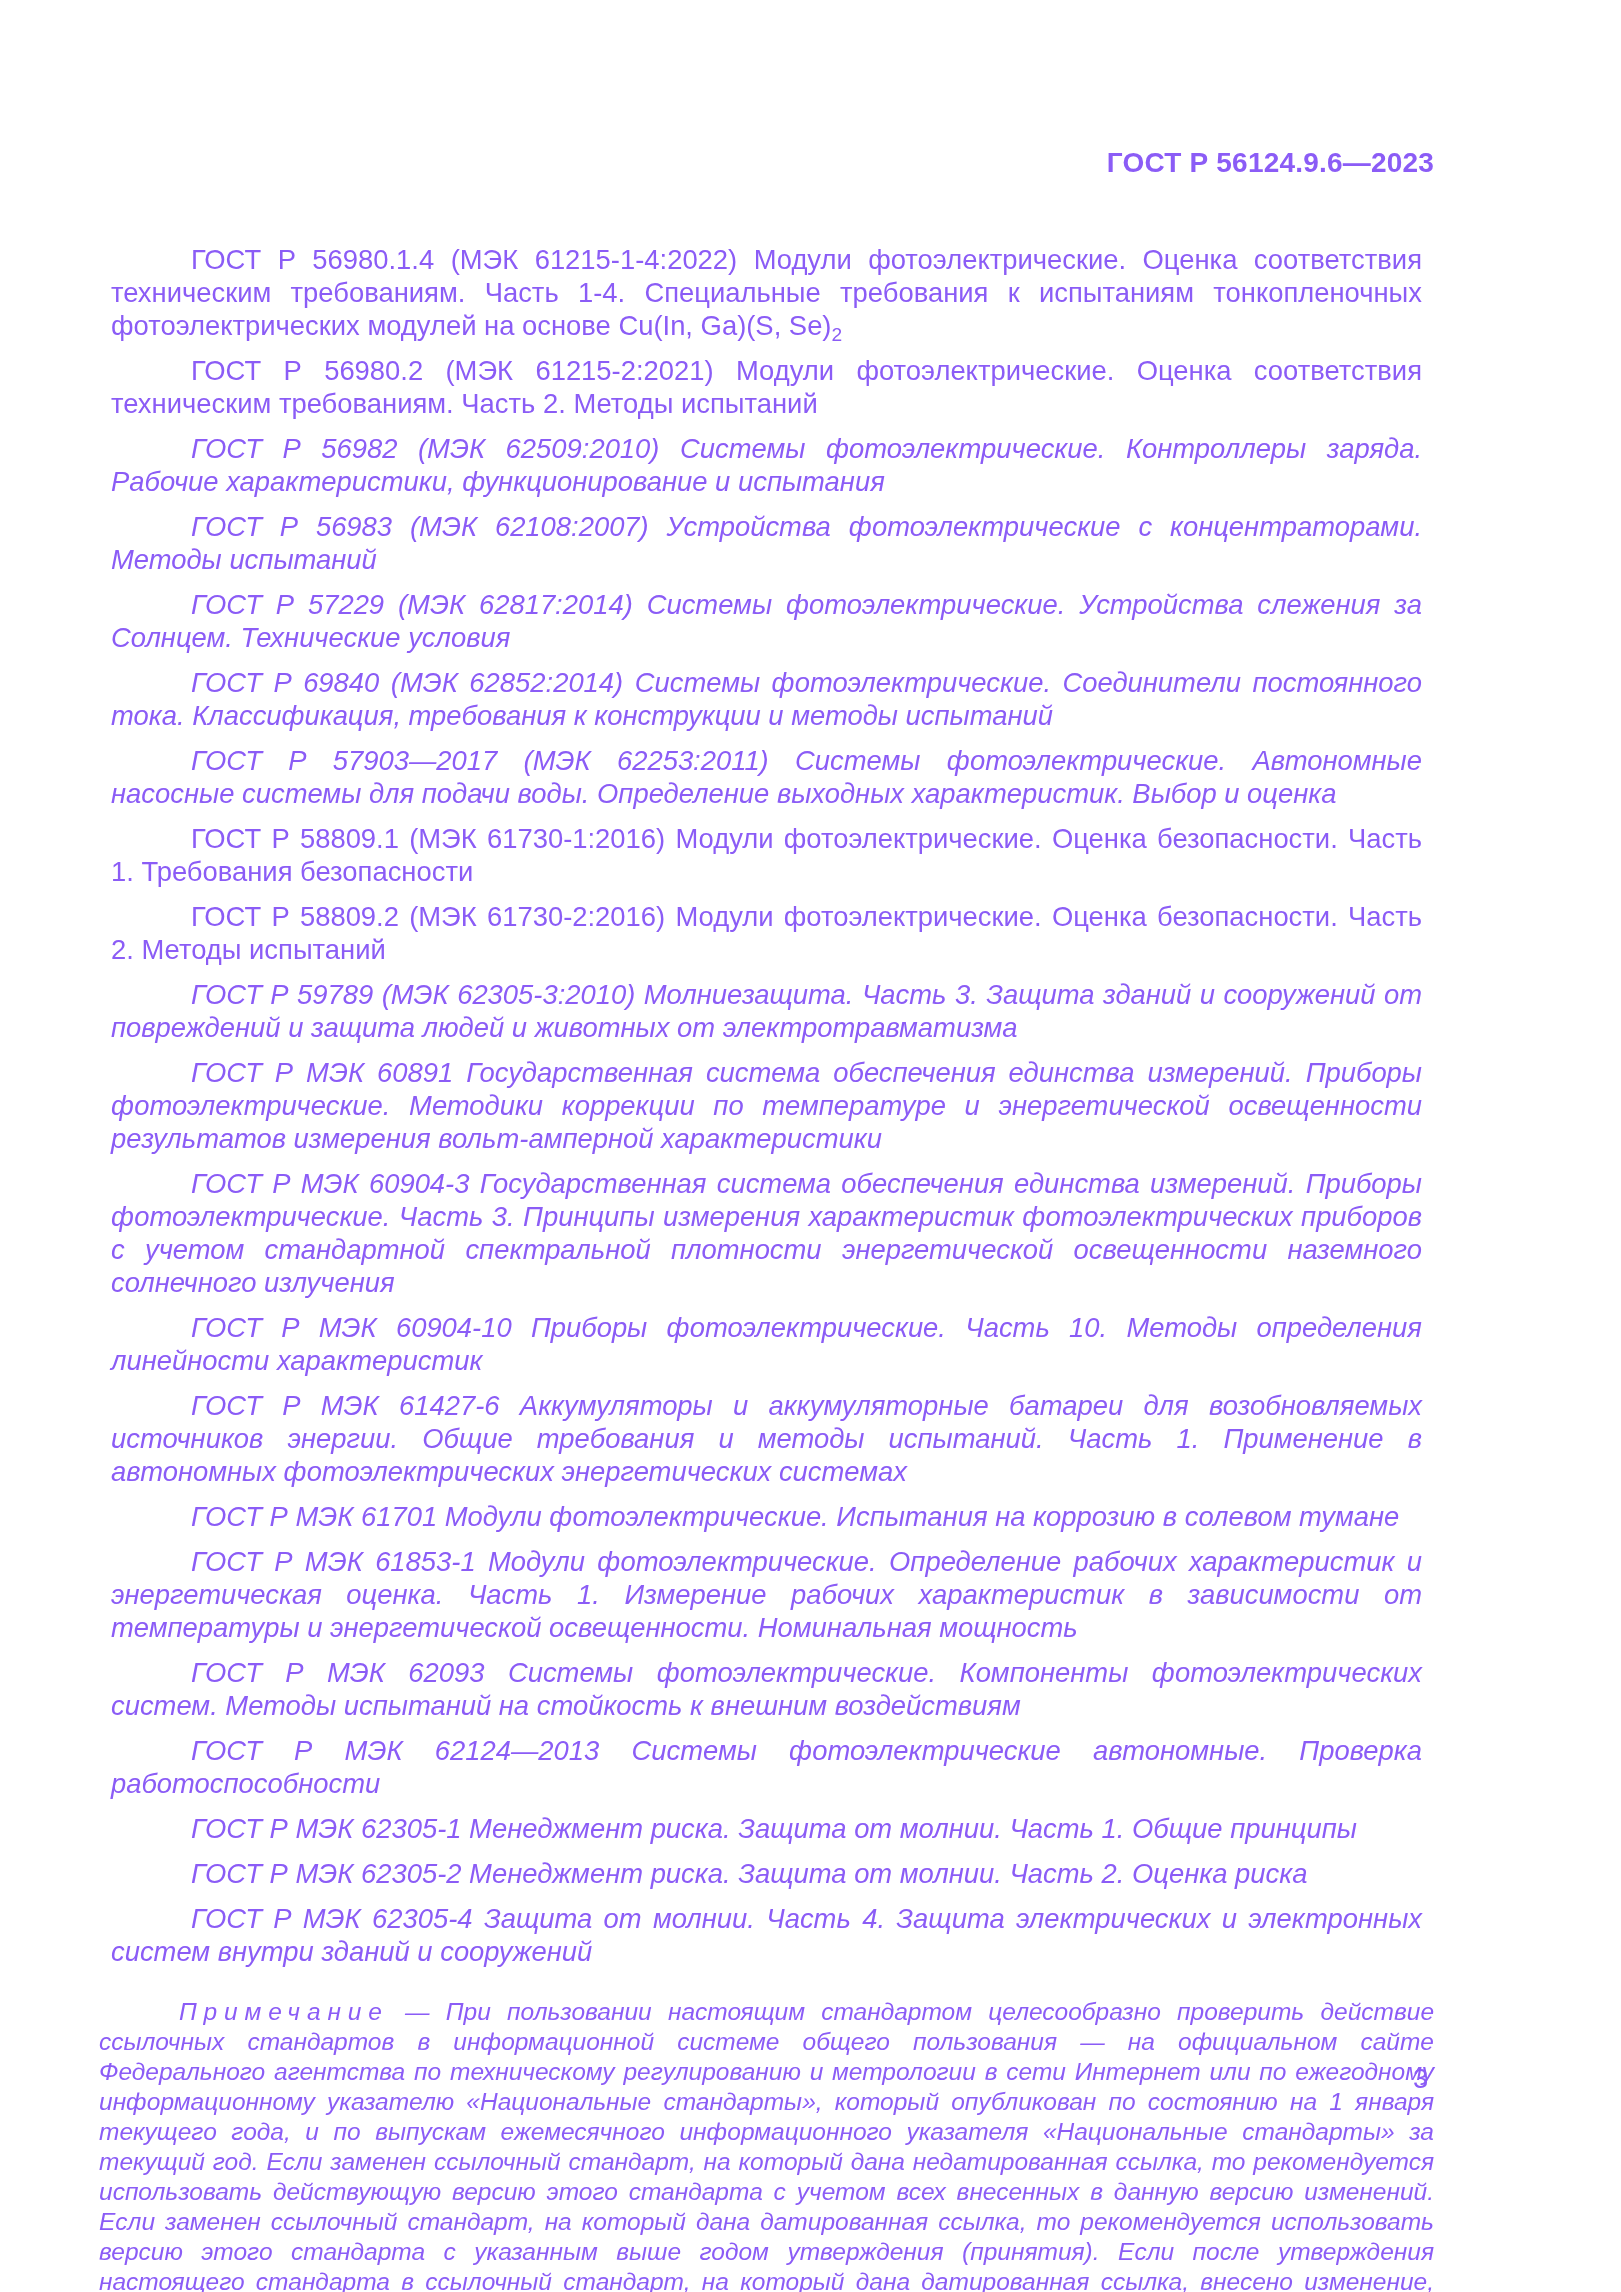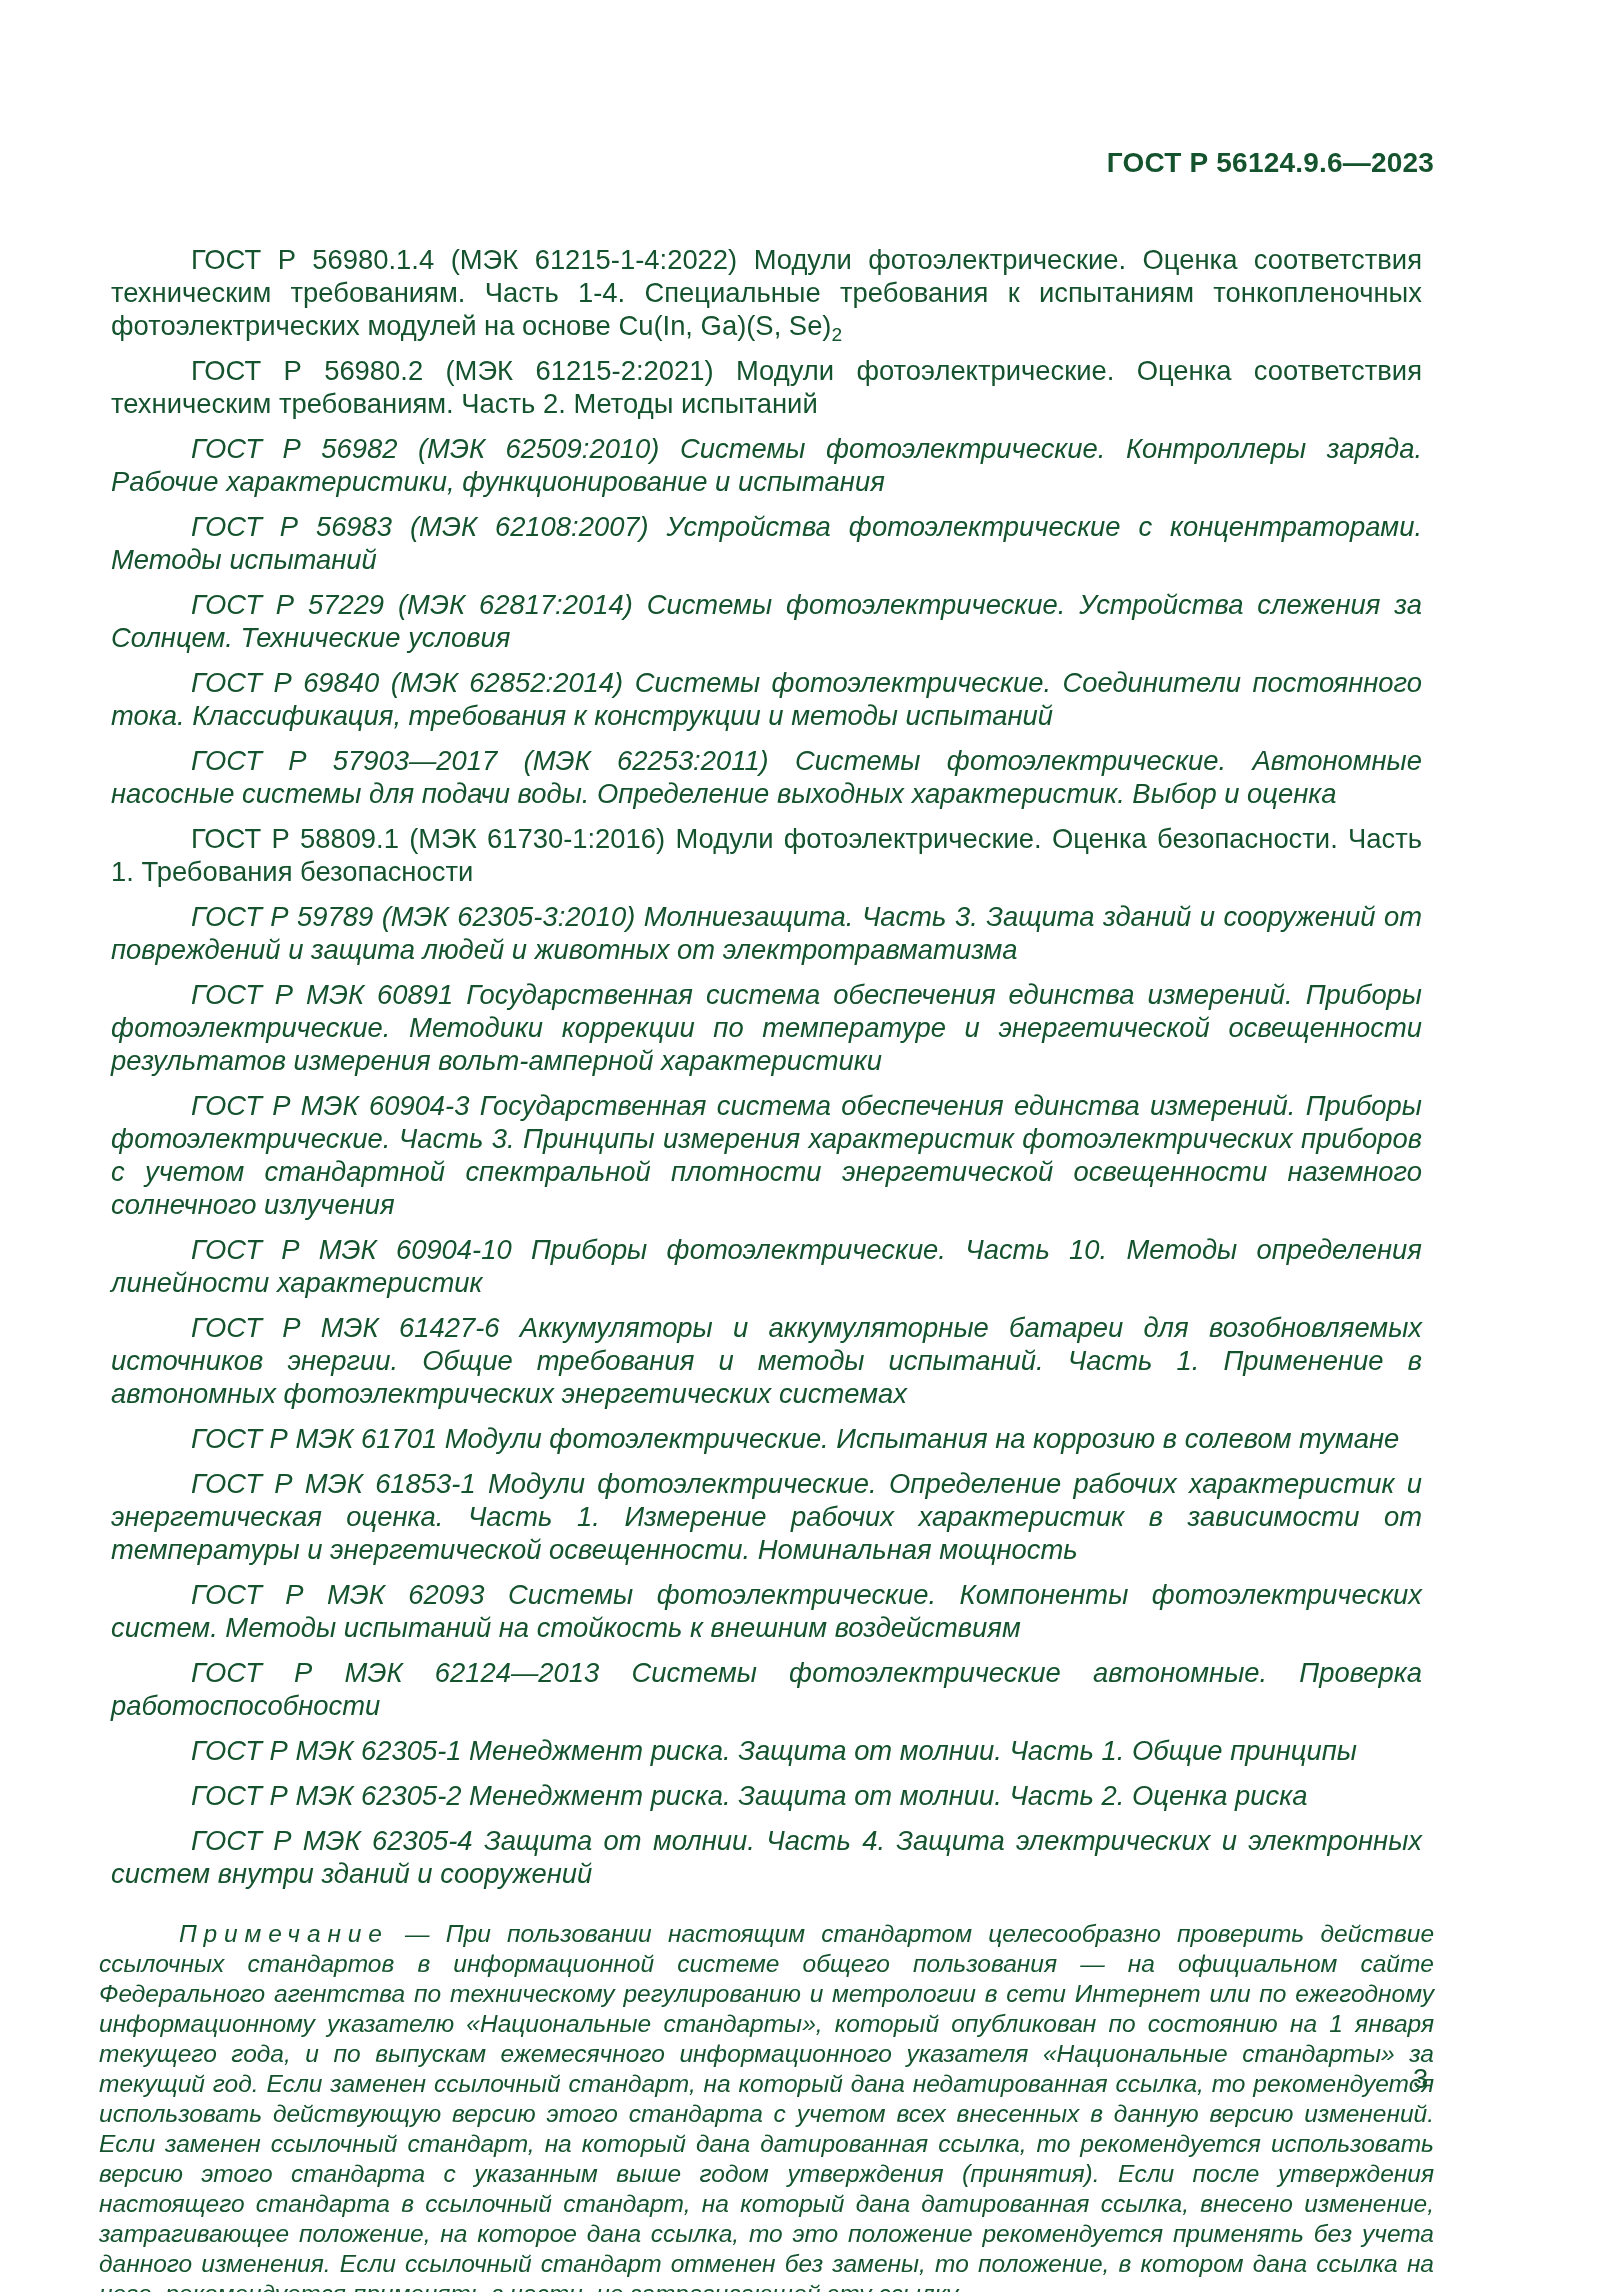--- a/index.html
+++ b/index.html
@@ -5,21 +5,21 @@
   html, body {
     margin: 0;
     padding: 0;
     background: #ffffff;
   }
   .page {
     position: relative;
     width: 1621px;
     height: 2293px;
     background: #ffffff;
-    color: #14532d;
+    color: #8b5cf6;
     font-family: "Liberation Sans", sans-serif;
     overflow: hidden;
   }
   .running-head {
     position: absolute;
     top: 147px;
     left: 99px;
     width: 1335px;
     text-align: right;
     font-size: 28px;
@@ -82,20 +82,21 @@
   <div class="content">
     <div class="refs">
         <p class="">ГОСТ Р 56980.1.4 (МЭК 61215-1-4:2022) Модули фотоэлектрические. Оценка соответствия техническим требованиям. Часть 1-4. Специальные требования к испытаниям тонкопленочных фотоэлектрических модулей на основе Cu(In, Ga)(S, Se)<sub>2</sub></p>
         <p class="">ГОСТ Р 56980.2 (МЭК 61215-2:2021) Модули фотоэлектрические. Оценка соответствия техническим требованиям. Часть 2. Методы испытаний</p>
         <p class="italic">ГОСТ Р 56982 (МЭК 62509:2010) Системы фотоэлектрические. Контроллеры заряда. Рабочие характеристики, функционирование и испытания</p>
         <p class="italic">ГОСТ Р 56983 (МЭК 62108:2007) Устройства фотоэлектрические с концентраторами. Методы испытаний</p>
         <p class="italic">ГОСТ Р 57229 (МЭК 62817:2014) Системы фотоэлектрические. Устройства слежения за Солнцем. Технические условия</p>
         <p class="italic">ГОСТ Р 69840 (МЭК 62852:2014) Системы фотоэлектрические. Соединители постоянного тока. Классификация, требования к конструкции и методы испытаний</p>
         <p class="italic">ГОСТ Р 57903—2017 (МЭК 62253:2011) Системы фотоэлектрические. Автономные насосные системы для подачи воды. Определение выходных характеристик. Выбор и оценка</p>
         <p class="">ГОСТ Р 58809.1 (МЭК 61730-1:2016) Модули фотоэлектрические. Оценка безопасности. Часть 1. Требования безопасности</p>
+        <p class="">ГОСТ Р 58809.2 (МЭК 61730-2:2016) Модули фотоэлектрические. Оценка безопасности. Часть 2. Методы испытаний</p>
         <p class="italic">ГОСТ Р 59789 (МЭК 62305-3:2010) Молниезащита. Часть 3. Защита зданий и сооружений от повреждений и защита людей и животных от электротравматизма</p>
         <p class="italic">ГОСТ Р МЭК 60891 Государственная система обеспечения единства измерений. Приборы фотоэлектрические. Методики коррекции по температуре и энергетической освещенности результатов измерения вольт-амперной характеристики</p>
         <p class="italic">ГОСТ Р МЭК 60904-3 Государственная система обеспечения единства измерений. Приборы фотоэлектрические. Часть 3. Принципы измерения характеристик фотоэлектрических приборов с учетом стандартной спектральной плотности энергетической освещенности наземного солнечного излучения</p>
         <p class="italic">ГОСТ Р МЭК 60904-10 Приборы фотоэлектрические. Часть 10. Методы определения линейности характеристик</p>
         <p class="italic">ГОСТ Р МЭК 61427-6 Аккумуляторы и аккумуляторные батареи для возобновляемых источников энергии. Общие требования и методы испытаний. Часть 1. Применение в автономных фотоэлектрических энергетических системах</p>
         <p class="italic">ГОСТ Р МЭК 61701 Модули фотоэлектрические. Испытания на коррозию в солевом тумане</p>
         <p class="italic">ГОСТ Р МЭК 61853-1 Модули фотоэлектрические. Определение рабочих характеристик и энергетическая оценка. Часть 1. Измерение рабочих характеристик в зависимости от температуры и энергетической освещенности. Номинальная мощность</p>
         <p class="italic">ГОСТ Р МЭК 62093 Системы фотоэлектрические. Компоненты фотоэлектрических систем. Методы испытаний на стойкость к внешним воздействиям</p>
         <p class="italic">ГОСТ Р МЭК 62124—2013 Системы фотоэлектрические автономные. Проверка работоспособности</p>
         <p class="italic">ГОСТ Р МЭК 62305-1 Менеджмент риска. Защита от молнии. Часть 1. Общие принципы</p>

